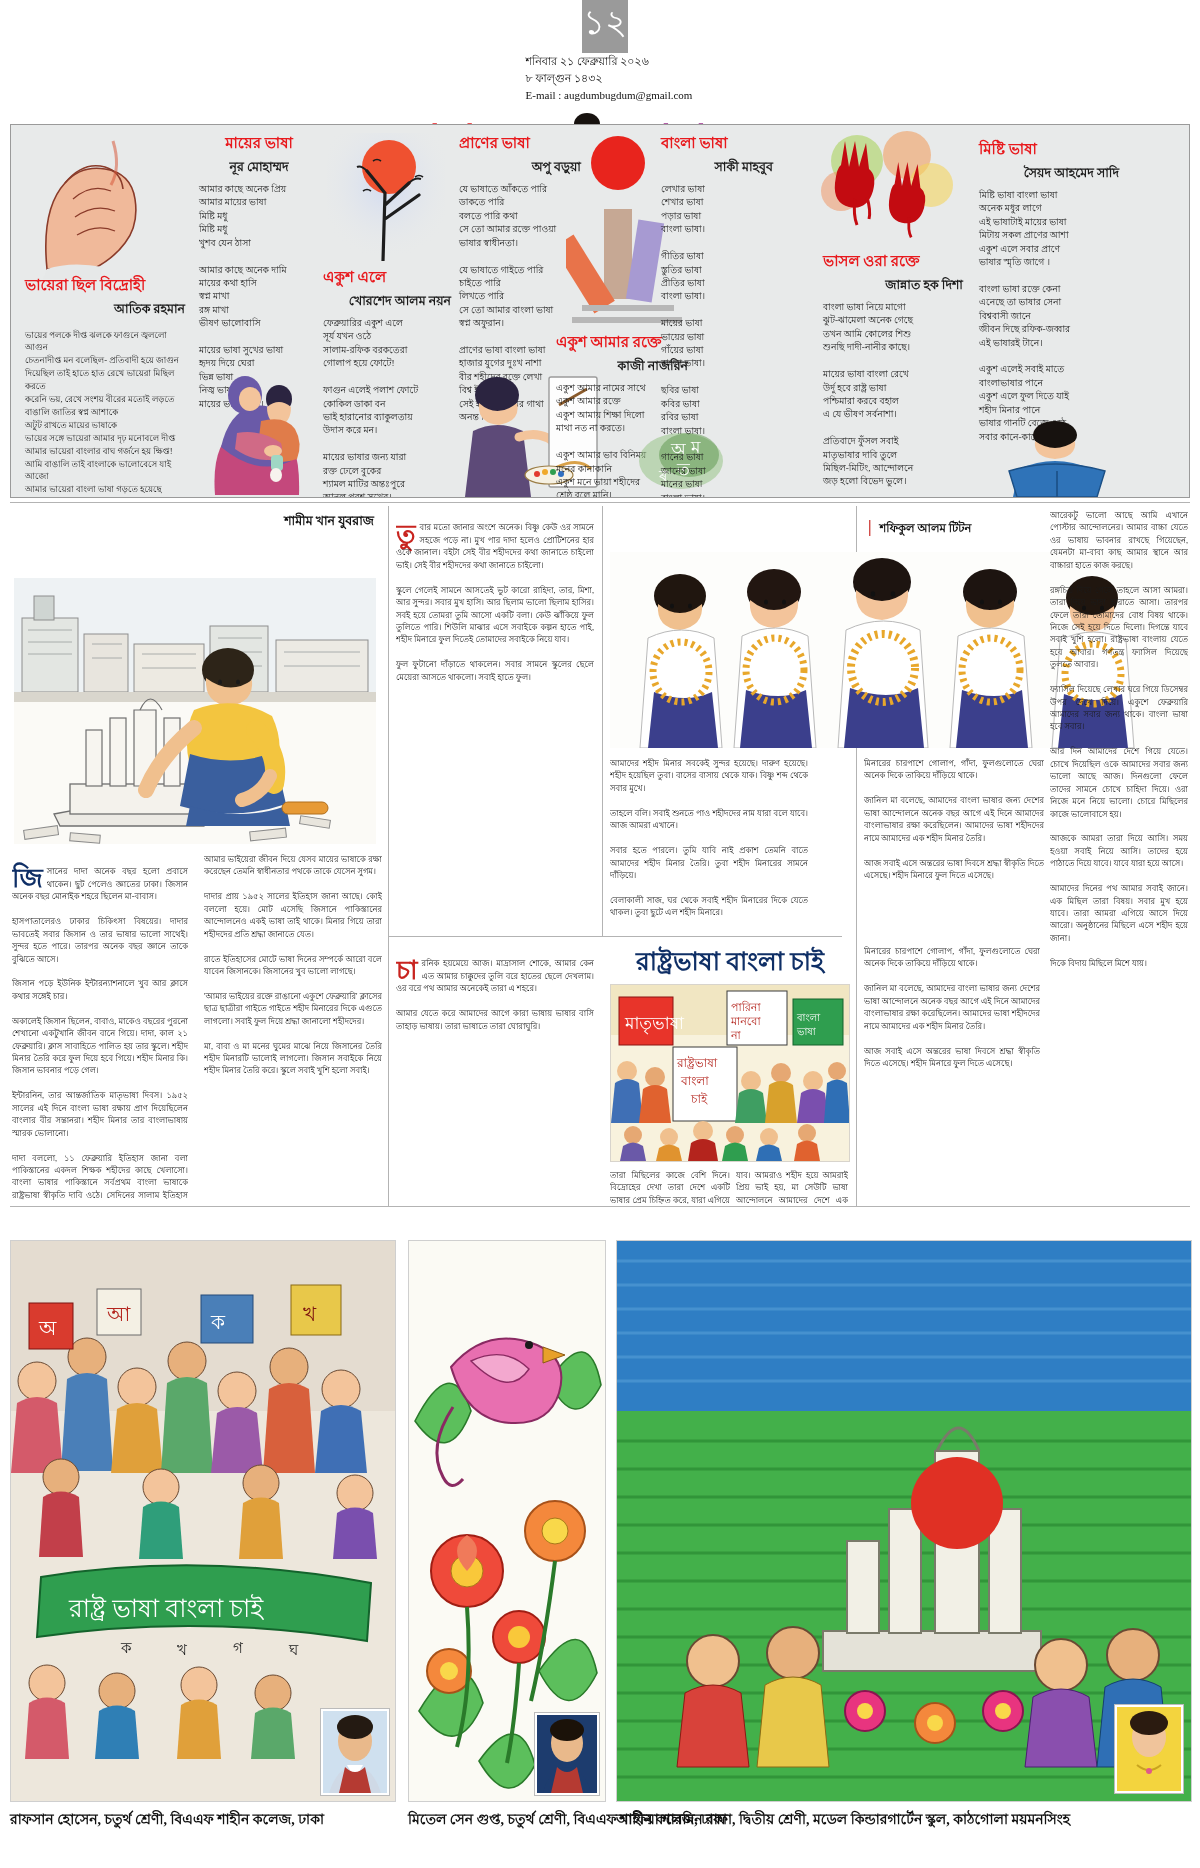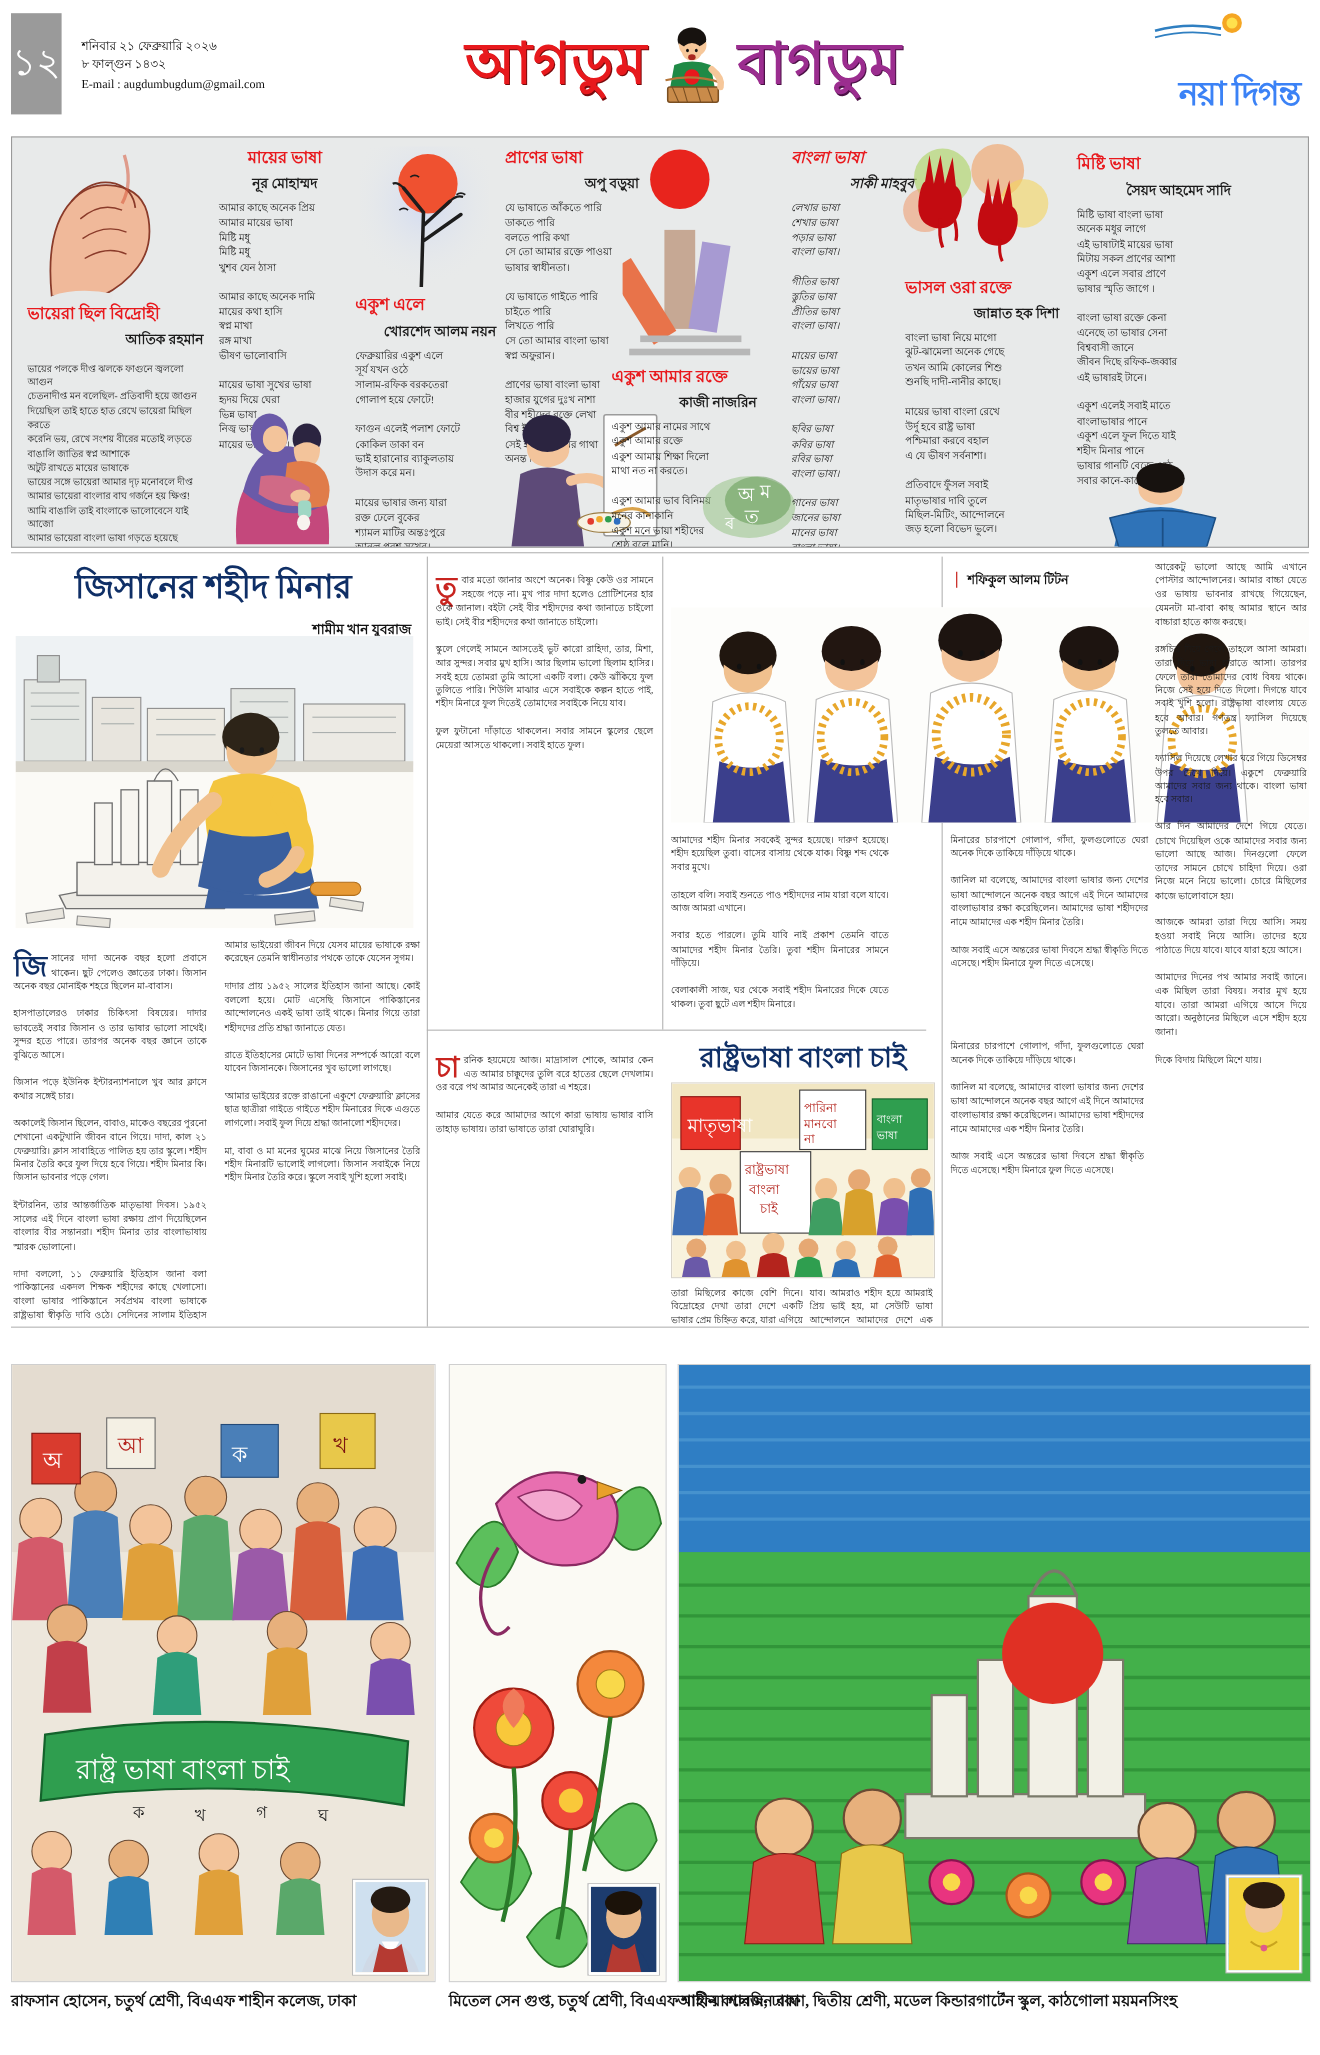--- a/index.html
+++ b/index.html
@@ -4,21 +4,21 @@
 <style>
   html,body{margin:0;padding:0;background:#ffffff;}
   body{
     width:1200px;height:1868px;position:relative;overflow:hidden;
     font-family:"Liberation Serif","DejaVu Serif",serif;
     color:#111;
   }
   .page{width:1200px;height:1868px;position:relative;}
 
   
-  .masthead{height:120px;position:relative;display:flex;align-items:center;}
+  .masthead{height:120px;position:relative;display:flex;align-items:center;flex-direction:column;}
   .pagenum{
     width:46px;height:92px;background:#9a9a9a;color:#fff;
     display:flex;align-items:center;justify-content:center;
     font-size:34px;margin-left:10px;margin-top:-4px;
   }
   .dateblock{margin-left:18px;font-size:11px;line-height:1.55;color:#111;}
   .logo-wrap{flex:1;display:flex;align-items:center;justify-content:center;gap:6px;margin-left:-40px;}
   .logo-a{font-size:52px;font-weight:bold;color:#e8191d;letter-spacing:1px;
           text-shadow:1px 1px 0 #7a0b0d;}
   .logo-b{font-size:52px;font-weight:bold;color:#9b2d8f;letter-spacing:1px;
@@ -289,21 +289,21 @@
       <svg viewBox="0 0 100 72" width="100" height="72">
         <ellipse cx="50" cy="36" rx="42" ry="28" fill="#8fbf7e" opacity=".5"></ellipse>
         <ellipse cx="58" cy="30" rx="30" ry="22" fill="#4f8f3f" opacity=".45"></ellipse>
         <text x="40" y="30" font-size="17" fill="#ffffff" font-family="Liberation Serif, serif">অ</text>
         <text x="60" y="28" font-size="17" fill="#ffffff" font-family="Liberation Serif, serif">ম</text>
         <text x="46" y="50" font-size="17" fill="#ffffff" font-family="Liberation Serif, serif">ত</text>
         <text x="28" y="56" font-size="15" fill="#ffffff" font-family="Liberation Serif, serif">ৰ</text>
       </svg>
     </div>
 
-    <div class="poem" style="left:708px;top:6px;width:112px;font-style:italic;">
+    <div class="poem" style="left:650px;top:6px;width:112px;">
       <h3>বাংলা ভাষা</h3>
       <p class="author">সাকী মাহবুব</p>
       <p class="stanza">লেখার ভাষা
 শেখার ভাষা
 পড়ার ভাষা
 বাংলা ভাষা।
 
 গীতির ভাষা
 স্তুতির ভাষা
 প্রীতির ভাষা
@@ -407,21 +407,20 @@
 
   <div class="body-grid">
     <div class="hrule" style="top:-4px"></div>
     <div class="vrule" style="left:378px;top:0;height:700px"></div>
     <div class="vrule" style="left:592px;top:0;height:430px"></div>
     <div class="vrule" style="left:846px;top:0;height:700px"></div>
     <div class="hrule" style="top:430px;left:378px;right:348px"></div>
     <div class="hrule" style="top:700px"></div>
 
     <div style="position:absolute;left:0;top:4px;width:368px;">
-      <div class="arttitle" style="text-align:center">জিসানের শহীদ মিনার</div>
       <div class="byline" style="margin:2px 4px 0 0">শামীম খান যুবরাজ</div>
     </div>
 
     <div class="illus" style="position:absolute;left:4px;top:72px;width:362px;height:266px;">
       <svg viewBox="0 0 362 266" width="362" height="266">
         <rect width="362" height="266" fill="#fcfbf7"></rect>
         <rect x="0" y="0" width="362" height="118" fill="#eef2f4"></rect>
 
         <rect x="8" y="40" width="56" height="74" fill="#e3e6e2" stroke="#8d8d8d"></rect>
         <rect x="20" y="18" width="20" height="24" fill="#cfd5d2" stroke="#8d8d8d"></rect>

